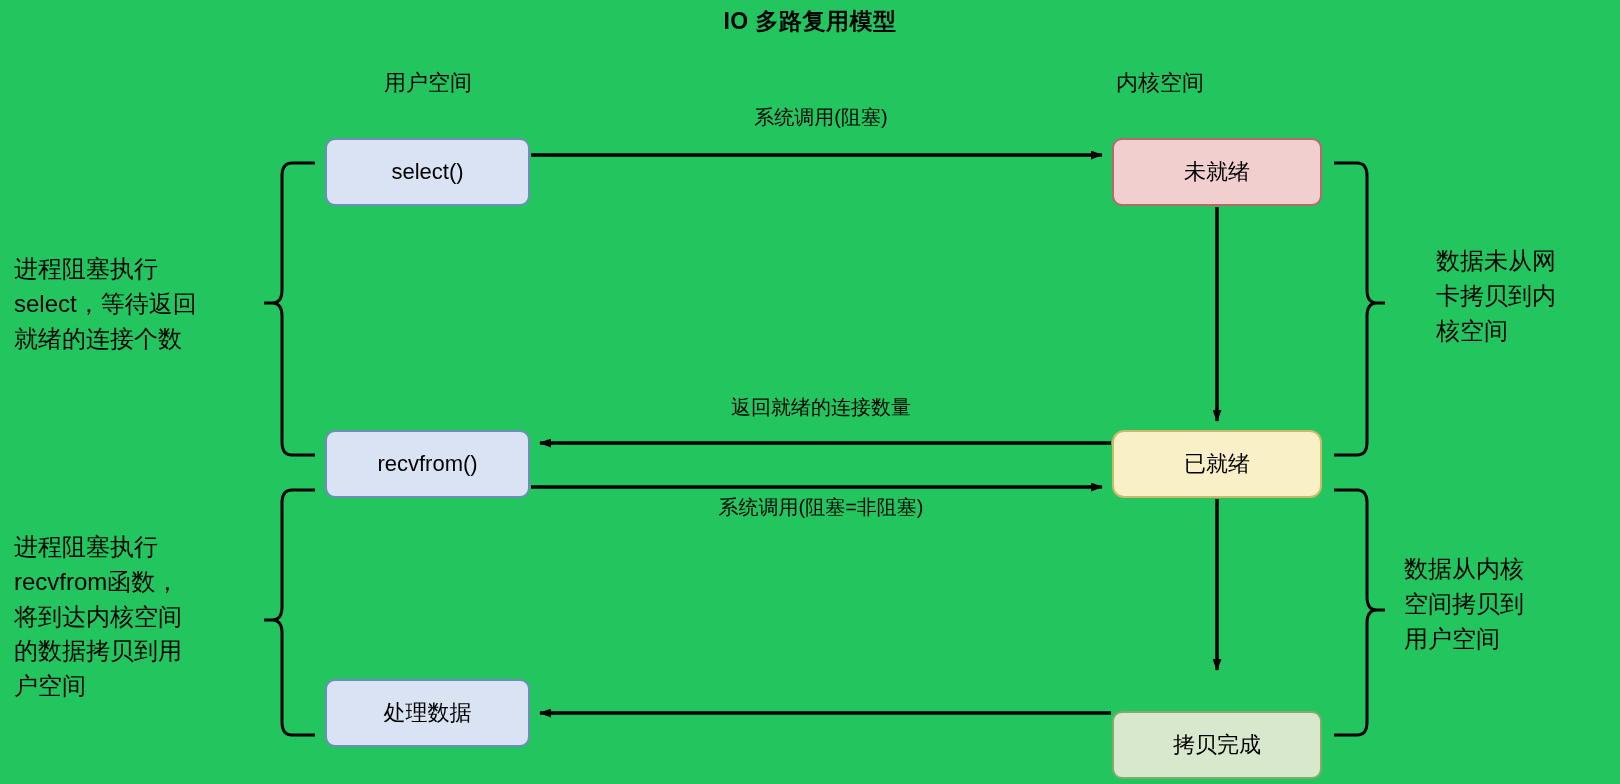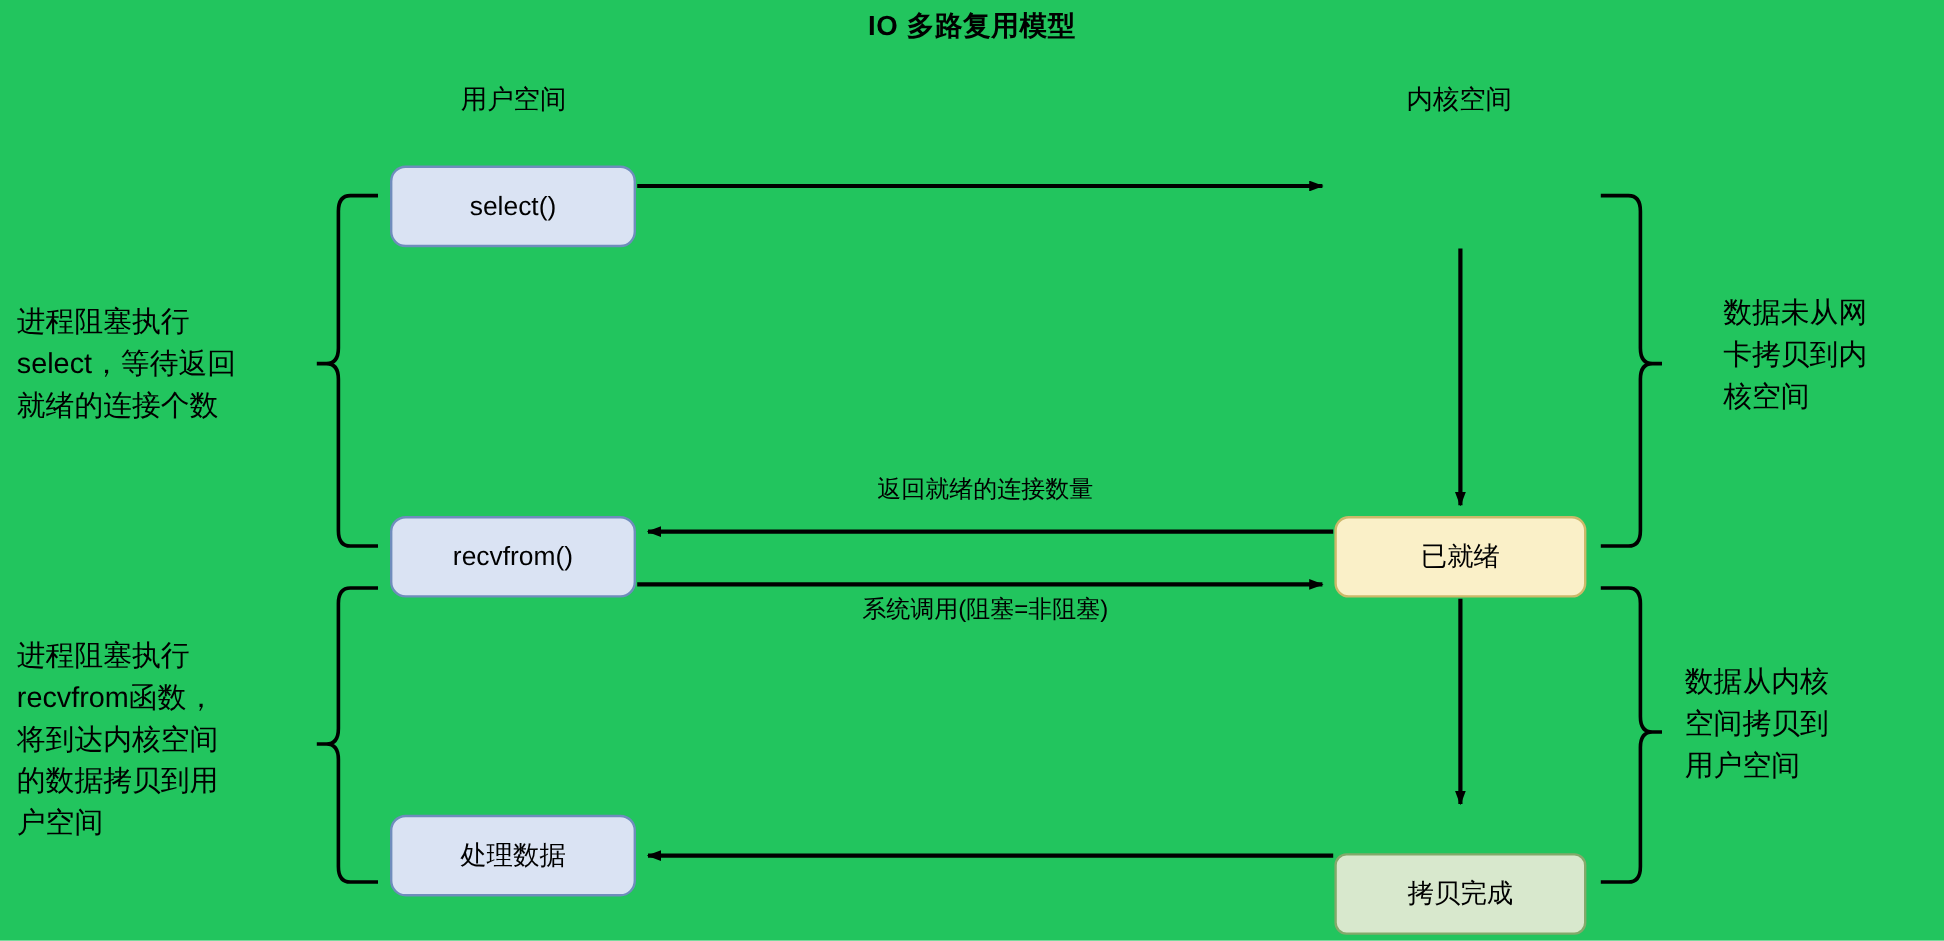--- a/index.html
+++ b/index.html
@@ -38,36 +38,36 @@
     letter-spacing: 0.5px;
   }
 
   .col-header {
     position: absolute;
     font-size: 22px;
     text-align: center;
     white-space: nowrap;
   }
   .col-header.user { left: 328px; top: 68px; width: 200px; }
-  .col-header.kernel { left: 1116px; top: 68px; width: 200px; }
+  .col-header.kernel { left: 1060px; top: 68px; width: 200px; }
 
   .node {
     position: absolute;
     box-sizing: border-box;
     border-radius: 10px;
     border-width: 2px;
     border-style: solid;
     display: flex;
     align-items: center;
     justify-content: center;
     font-size: 22px;
     line-height: 1;
     white-space: nowrap;
   }
-  .node.blue   { background: #dae3f3; border-color: #6f8dbc; border-radius: 13px; }
+  .node.blue   { background: #dae3f3; border-color: #6f8dbc; }
   .node.red    { background: #f2cfcf; border-color: #b8676a; }
   .node.yellow { background: #faf0c8; border-color: #ccb96a; }
   .node.green  { background: #d8e8cd; border-color: #84a96b; }
 
   .n-select   { left: 325px;  top: 138px; width: 205px; height: 68px; }
   .n-recvfrom { left: 325px;  top: 430px; width: 205px; height: 68px; }
   .n-process  { left: 325px;  top: 679px; width: 205px; height: 68px; }
   .n-notready { left: 1112px; top: 138px; width: 210px; height: 68px; }
   .n-ready    { left: 1112px; top: 430px; width: 210px; height: 68px; border-radius: 12px; }
   .n-copied   { left: 1112px; top: 711px; width: 210px; height: 68px; }
@@ -148,23 +148,25 @@
     </g>
 
     <g>
       <path d="M 1334,490 L 1357,490 Q 1367,490 1367,503 L 1367,597 Q 1367,610 1377,610 L 1385,610 L 1377,610 Q 1367,610 1367,623 L 1367,722 Q 1367,735 1357,735 L 1334,735" fill="none" stroke="#000000" stroke-width="3"></path>
     </g>
   </svg>
 
   <div class="node blue n-select">select()</div>
   <div class="node blue n-recvfrom">recvfrom()</div>
   <div class="node blue n-process">处理数据</div>
+  <div class="node red n-notready">未就绪</div>
   <div class="node yellow n-ready">已就绪</div>
   <div class="node green n-copied">拷贝完成</div>
 
+  <div class="edge-label lbl-1">系统调用(阻塞)</div>
   <div class="edge-label lbl-2">返回就绪的连接数量</div>
   <div class="edge-label lbl-3">系统调用(阻塞=非阻塞)</div>
 
   <div class="annotation ann-left-1">进程阻塞执行
 select，等待返回
 就绪的连接个数</div>
   <div class="annotation ann-left-2">进程阻塞执行
 recvfrom函数，
 将到达内核空间
 的数据拷贝到用

